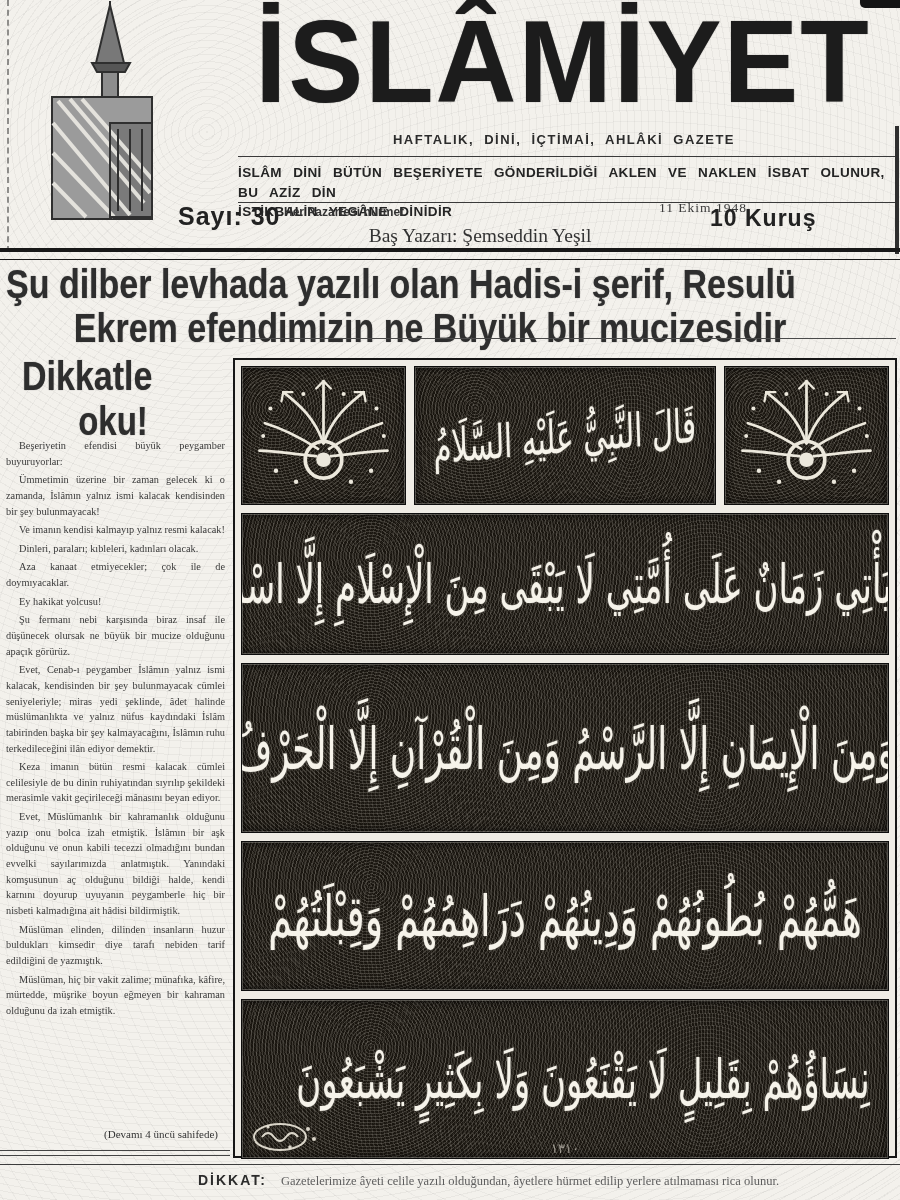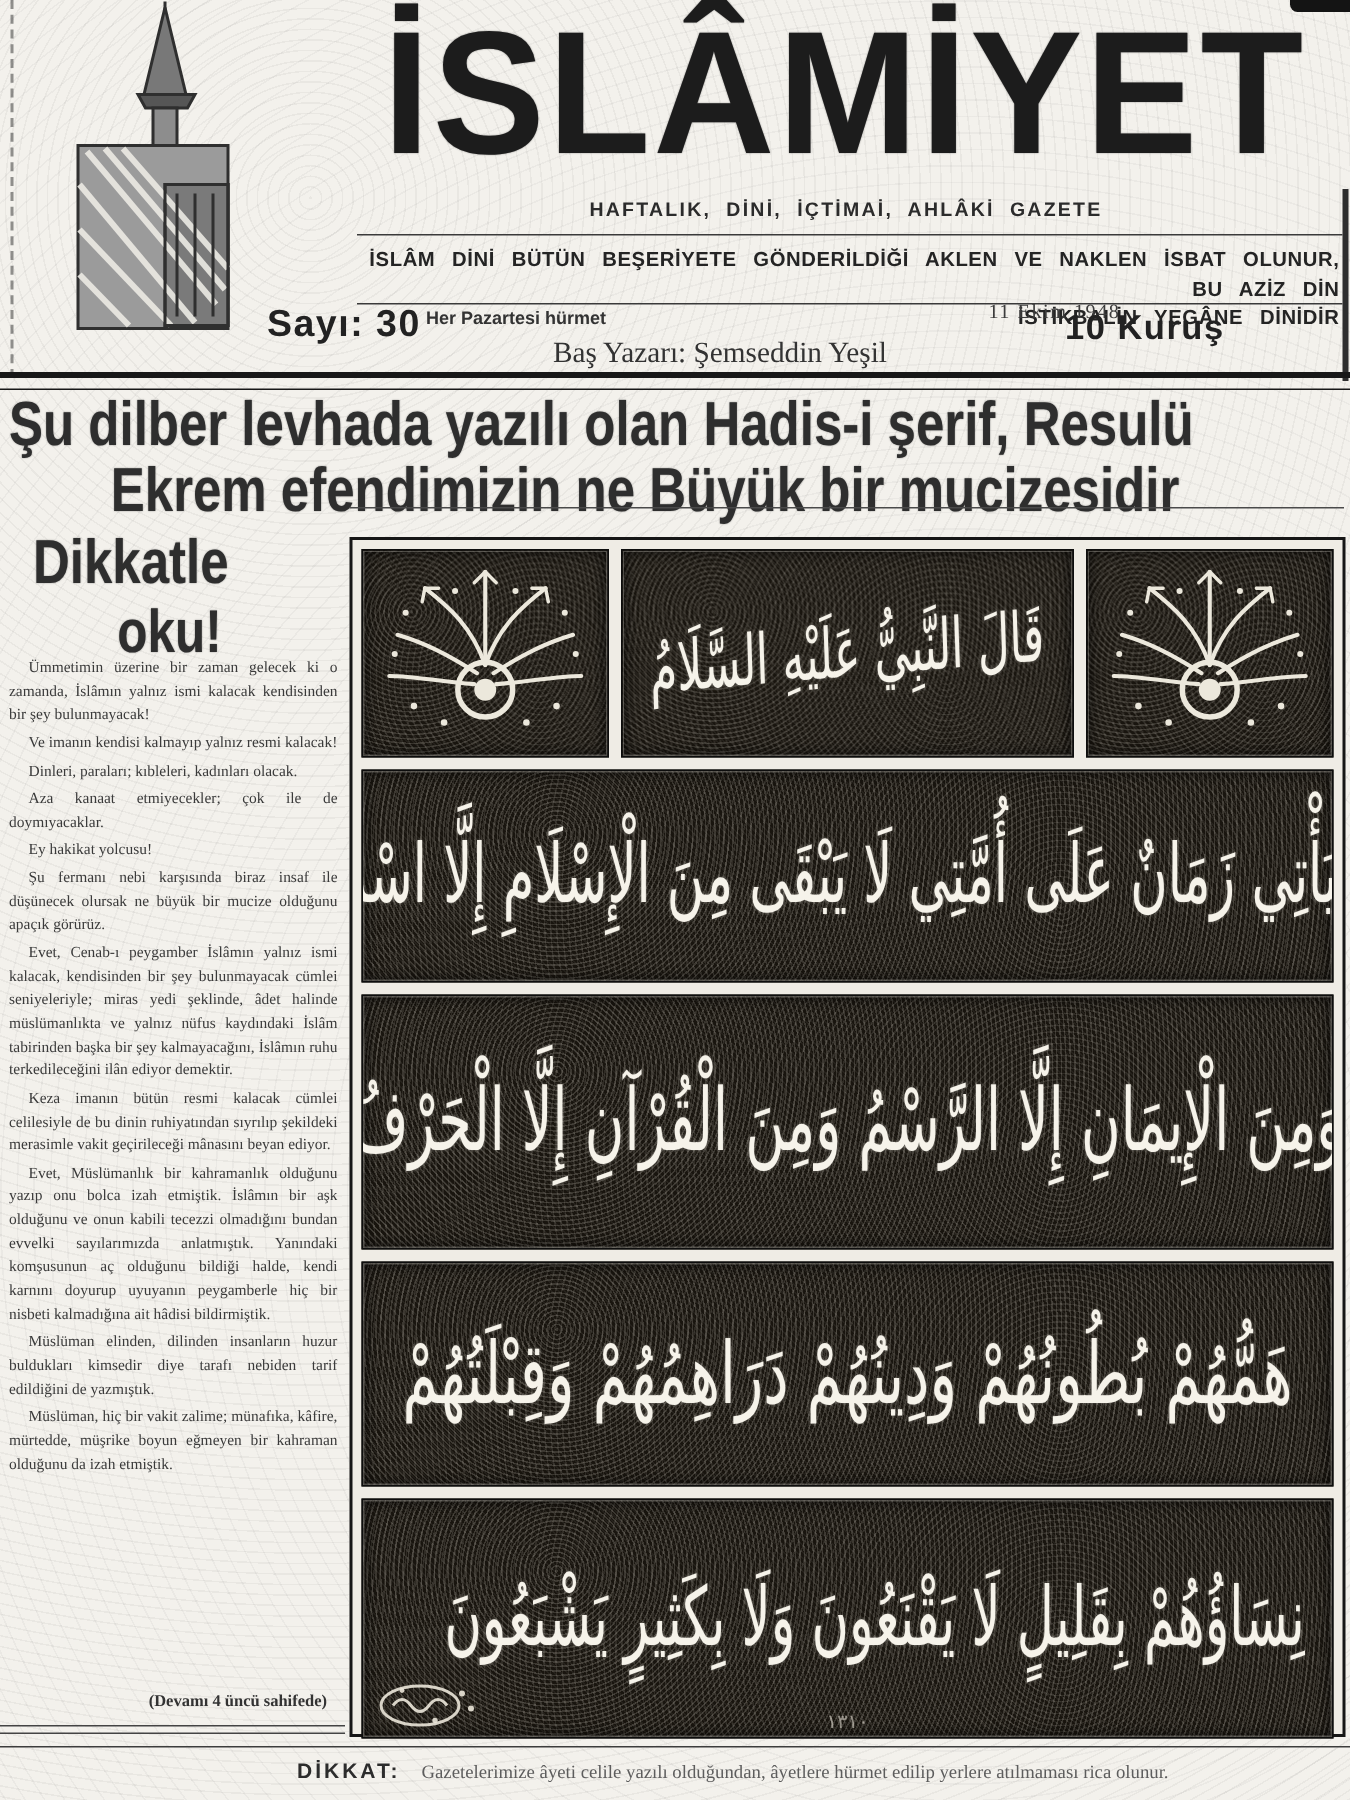--- a/index.html
+++ b/index.html
@@ -13,21 +13,21 @@
   .sans{font-family:"Liberation Sans", sans-serif;}
 
   
   .logo{position:absolute;left:22px;top:0;width:165px;height:252px;}
   .title{position:absolute;left:232px;top:0;width:662px;text-align:center;
     font-family:"Liberation Sans",sans-serif;font-weight:700;font-size:112px;line-height:1.08;
     letter-spacing:2px;color:#1c1c1c;transform:scaleY(1.04);transform-origin:top;
     text-shadow:0 0 1px rgba(30,30,30,.6);}
   .subtitle{position:absolute;left:235px;top:132px;width:658px;text-align:center;
     font-weight:700;font-size:13px;letter-spacing:1.5px;word-spacing:5px;color:#2b2b2b;}
-  .motto{position:absolute;left:238px;top:163px;width:655px;text-align:right;
+  .motto{position:absolute;left:238px;top:163px;width:655px;text-align:left;
     font-weight:700;font-size:13.5px;letter-spacing:.4px;word-spacing:7px;line-height:1.45;color:#242424;}
   .issue{position:absolute;left:178px;top:202px;font-weight:700;font-size:25px;letter-spacing:1px;color:#222;}
   .schedule{position:absolute;left:284px;top:205px;font-weight:700;font-size:12px;color:#333;}
   .date{position:absolute;left:659px;top:200px;font-size:13.5px;color:#3c3c3c;letter-spacing:1px;}
   .price{position:absolute;left:710px;top:205px;font-weight:700;font-size:23px;letter-spacing:1px;color:#222;}
   .editor{position:absolute;left:300px;top:225px;width:360px;text-align:center;font-size:19.5px;color:#333;}
   .dblrule{position:absolute;left:0;right:0;top:248px;height:7px;
     border-top:4px solid #181818;border-bottom:1px solid #181818;}
 
   
@@ -37,21 +37,21 @@
   .h1{left:6px;top:260px;width:894px;overflow:hidden;font-size:34px;}
   .h2{left:0;top:304px;width:860px;text-align:center;font-size:34px;transform-origin:top center;}
   .h3{left:22px;top:352px;font-size:34px;}
   .h4{left:28px;top:398px;width:170px;text-align:center;font-size:33px;transform-origin:top center;}
 
   
   .col{position:absolute;left:6px;top:438px;width:219px;height:690px;overflow:hidden;
     font-size:10.3px;line-height:1.52;text-align:justify;color:#3a3a3a;}
   .body-par{margin:0 0 3px;text-indent:13px;}
   .continuation{position:absolute;left:6px;top:1128px;width:212px;text-align:right;
-    font-weight:700;font-size:11px;color:#333;}
+    font-weight:400;font-size:11px;color:#333;}
   .colrule{position:absolute;left:0;top:1150px;width:230px;height:4px;
     border-top:1px solid #444;border-bottom:1px solid #444;}
 
   
   .pre-rule{position:absolute;left:233px;right:4px;top:338px;border-top:1px solid #4a4a4a;}
   .levha{position:absolute;left:233px;top:358px;width:664px;height:800px;box-sizing:border-box;
     border:2px solid #161616;background:#efece5;padding:6px;
     display:flex;flex-direction:column;gap:8px;}
   .prow{display:flex;gap:8px;}
   .panel{position:relative;flex:1;border:1px solid #0d0d0d;overflow:hidden;
@@ -137,20 +137,21 @@
   <div class="editor">Baş Yazarı: Şemseddin Yeşil</div>
 
   <div class="dblrule"></div>
 
   <div class="hline h1">Şu dilber levhada yazılı olan Hadis-i şerif, Resulü</div>
   <div class="hline h2">Ekrem efendimizin ne Büyük bir mucizesidir</div>
   <div class="hline h3">Dikkatle</div>
   <div class="hline h4">oku!</div>
 
   <div class="col" id="article-col">
+      <p class="body-par">Beşeriyetin efendisi büyük peygamber buyuruyorlar:</p>
       <p class="body-par">Ümmetimin üzerine bir zaman gelecek ki o zamanda, İslâmın yalnız ismi kalacak kendisinden bir şey bulunmayacak!</p>
       <p class="body-par">Ve imanın kendisi kalmayıp yalnız resmi kalacak!</p>
       <p class="body-par">Dinleri, paraları; kıbleleri, kadınları olacak.</p>
       <p class="body-par">Aza kanaat etmiyecekler; çok ile de doymıyacaklar.</p>
       <p class="body-par">Ey hakikat yolcusu!</p>
       <p class="body-par">Şu fermanı nebi karşısında biraz insaf ile düşünecek olursak ne büyük bir mucize olduğunu apaçık görürüz.</p>
       <p class="body-par">Evet, Cenab-ı peygamber İslâmın yalnız ismi kalacak, kendisinden bir şey bulunmayacak cümlei seniyeleriyle; miras yedi şeklinde, âdet halinde müslümanlıkta ve yalnız nüfus kaydındaki İslâm tabirinden başka bir şey kalmayacağını, İslâmın ruhu terkedileceğini ilân ediyor demektir.</p>
       <p class="body-par">Keza imanın bütün resmi kalacak cümlei celilesiyle de bu dinin ruhiyatından sıyrılıp şekildeki merasimle vakit geçirileceği mânasını beyan ediyor.</p>
       <p class="body-par">Evet, Müslümanlık bir kahramanlık olduğunu yazıp onu bolca izah etmiştik. İslâmın bir aşk olduğunu ve onun kabili tecezzi olmadığını bundan evvelki sayılarımızda anlatmıştık. Yanındaki komşusunun aç olduğunu bildiği halde, kendi karnını doyurup uyuyanın peygamberle hiç bir nisbeti kalmadığına ait hâdisi bildirmiştik.</p>
       <p class="body-par">Müslüman elinden, dilinden insanların huzur buldukları kimsedir diye tarafı nebiden tarif edildiğini de yazmıştık.</p>

